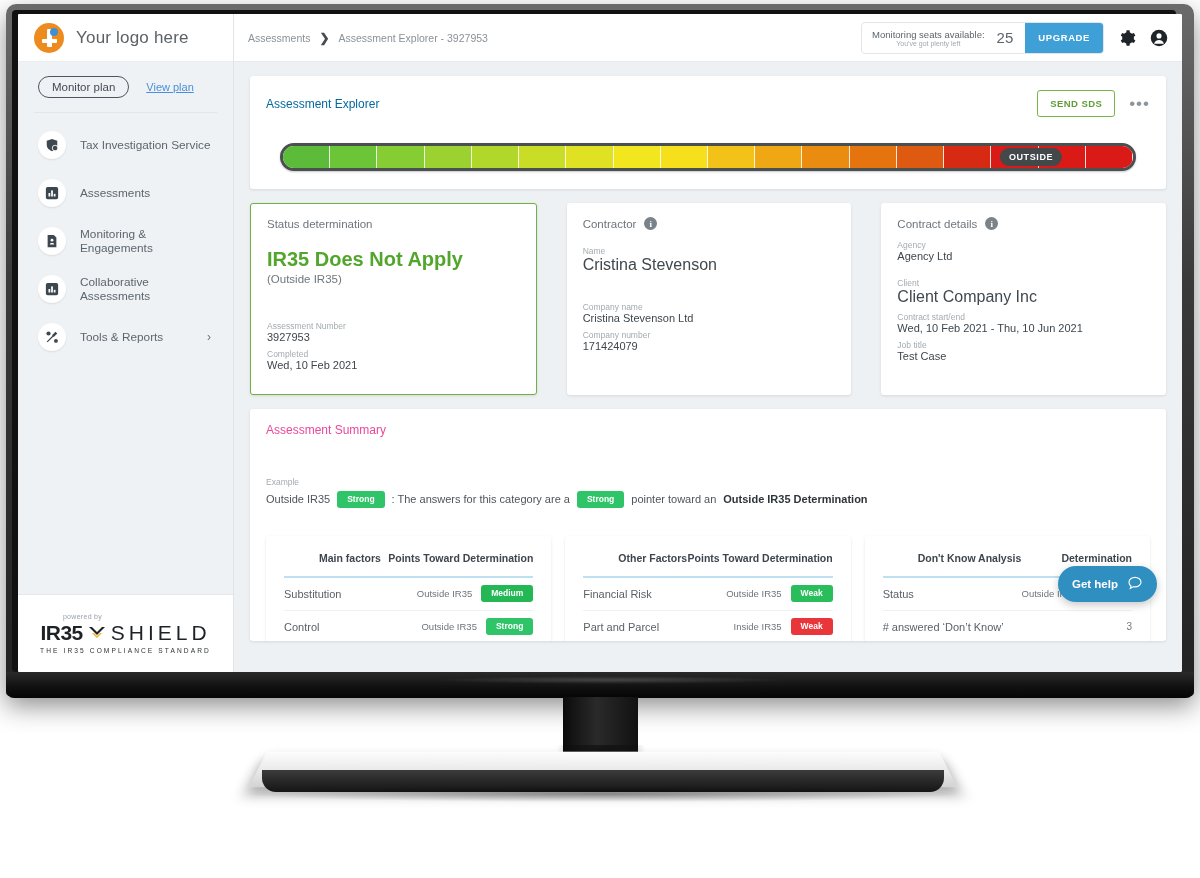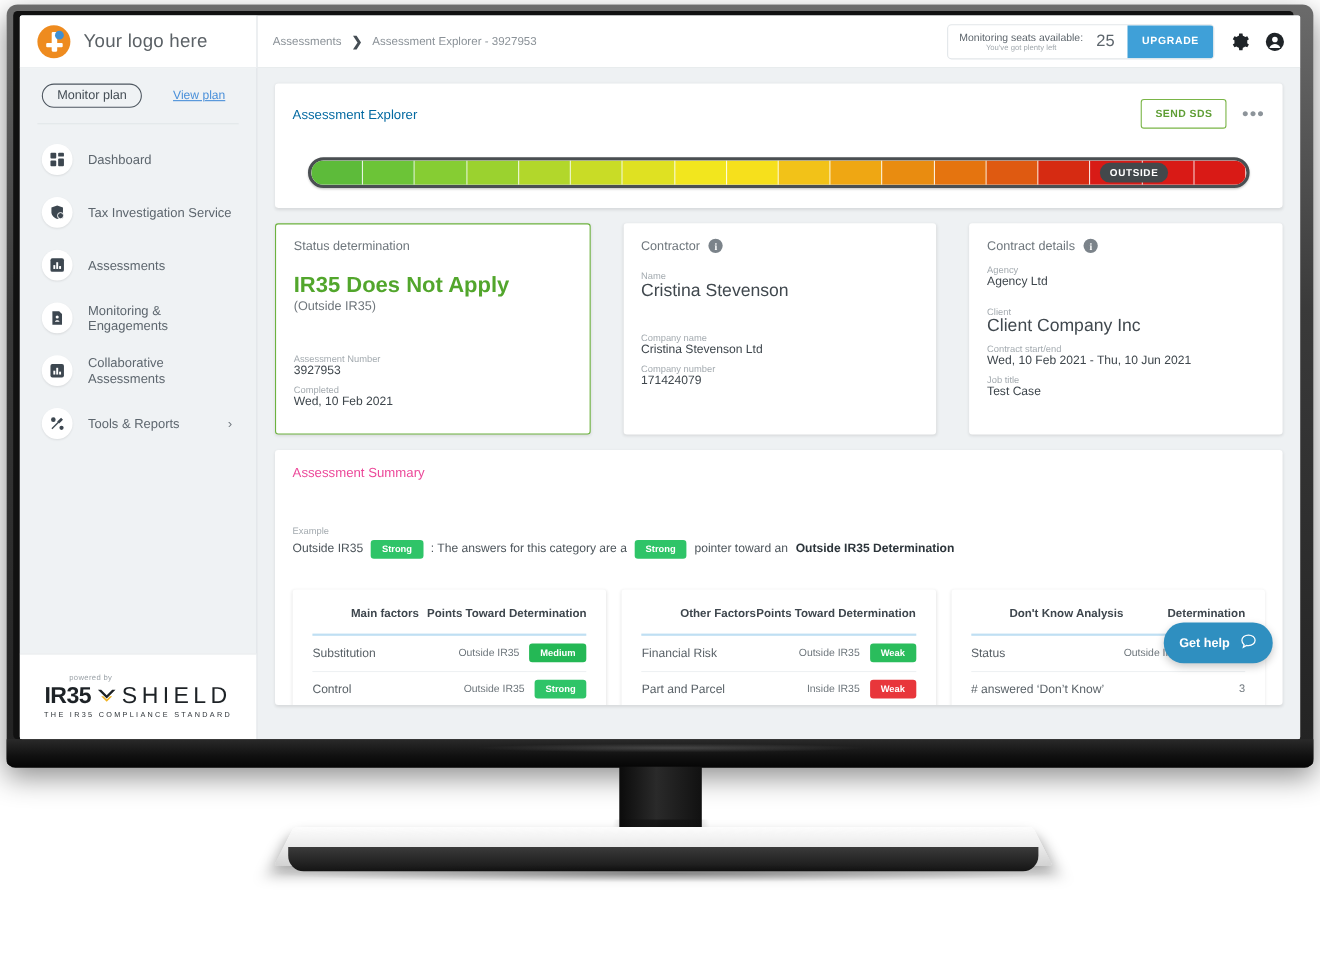--- a/index.html
+++ b/index.html
@@ -74,21 +74,21 @@
   #brand-logo { width:30px; height:30px; border-radius:50%;
      background:#ee8b1f; position:relative; flex:0 0 30px; }
   #brand-logo::before { content:""; position:absolute; left:13px; top:6px;
      width:5px; height:18px; background:#fff; border-radius:1px; }
   #brand-logo::after { content:""; position:absolute; left:8px; top:16px;
      width:15px; height:4px; background:#fff; border-radius:1px; }
   .logo-dot { position:absolute; left:16px; top:5px; width:8px; height:8px;
      border-radius:50%; background:#3f8fd2; z-index:2; }
   #brand-text { margin-left:12px; font-size:17px; color:#5b6166; letter-spacing:.2px; }
 
-  #plan-row { display:flex; align-items:center; padding:14px 0 14px 20px; gap:28px; }
+  #plan-row { display:flex; align-items:center; padding:14px 0 14px 20px; gap:17px; }
   #plan-pill { border:1px solid #4d565f; border-radius:14px; padding:4px 13px;
      font-size:11.5px; color:#434c54; background:transparent; }
   #plan-link { font-size:11px; color:#4a90d9; text-decoration:underline; cursor:pointer;}
 
   #nav-sep { height:1px; background:#e2e6e9; margin:0 16px 8px 16px; }
 
   .nav-item { display:flex; align-items:center; gap:14px; padding:10px 14px 10px 20px;
      cursor:pointer; position:relative; }
   .nav-icon { width:28px; height:28px; border-radius:50%; background:#fff;
      display:flex; align-items:center; justify-content:center; flex:0 0 28px;
@@ -224,31 +224,20 @@
           <div id="brand-text">Your logo here</div>
         </div>
 
         <div id="plan-row">
           <div id="plan-pill">Monitor plan</div>
           <div id="plan-link">View plan</div>
         </div>
         <div id="nav-sep"></div>
 
         <nav>
-          <div class="nav-item">
-            <span class="nav-icon">
-              <svg viewBox="0 0 16 16">
-                  <rect x="1" y="1" width="6" height="6" rx="1"></rect>
-                  <rect x="9" y="1" width="6" height="4" rx="1"></rect>
-                  <rect x="1" y="9" width="6" height="6" rx="1"></rect>
-                  <rect x="9" y="7" width="6" height="8" rx="1"></rect>
-                </svg>
-            </span>
-            <span class="nav-label">Dashboard</span>
-          </div>
 
           <div class="nav-item">
             <span class="nav-icon">
               <svg viewBox="0 0 16 16">
                   <path d="M8 1 L14 3 V8 C14 11.5 11 14 8 15 C5 14 2 11.5 2 8 V3 Z"></path>
                   <circle cx="11.5" cy="11.5" r="3.2" fill="#3d4750" stroke="#fff" stroke-width="1"></circle>
                 </svg>
             </span>
             <span class="nav-label">Tax Investigation Service</span>
           </div>

